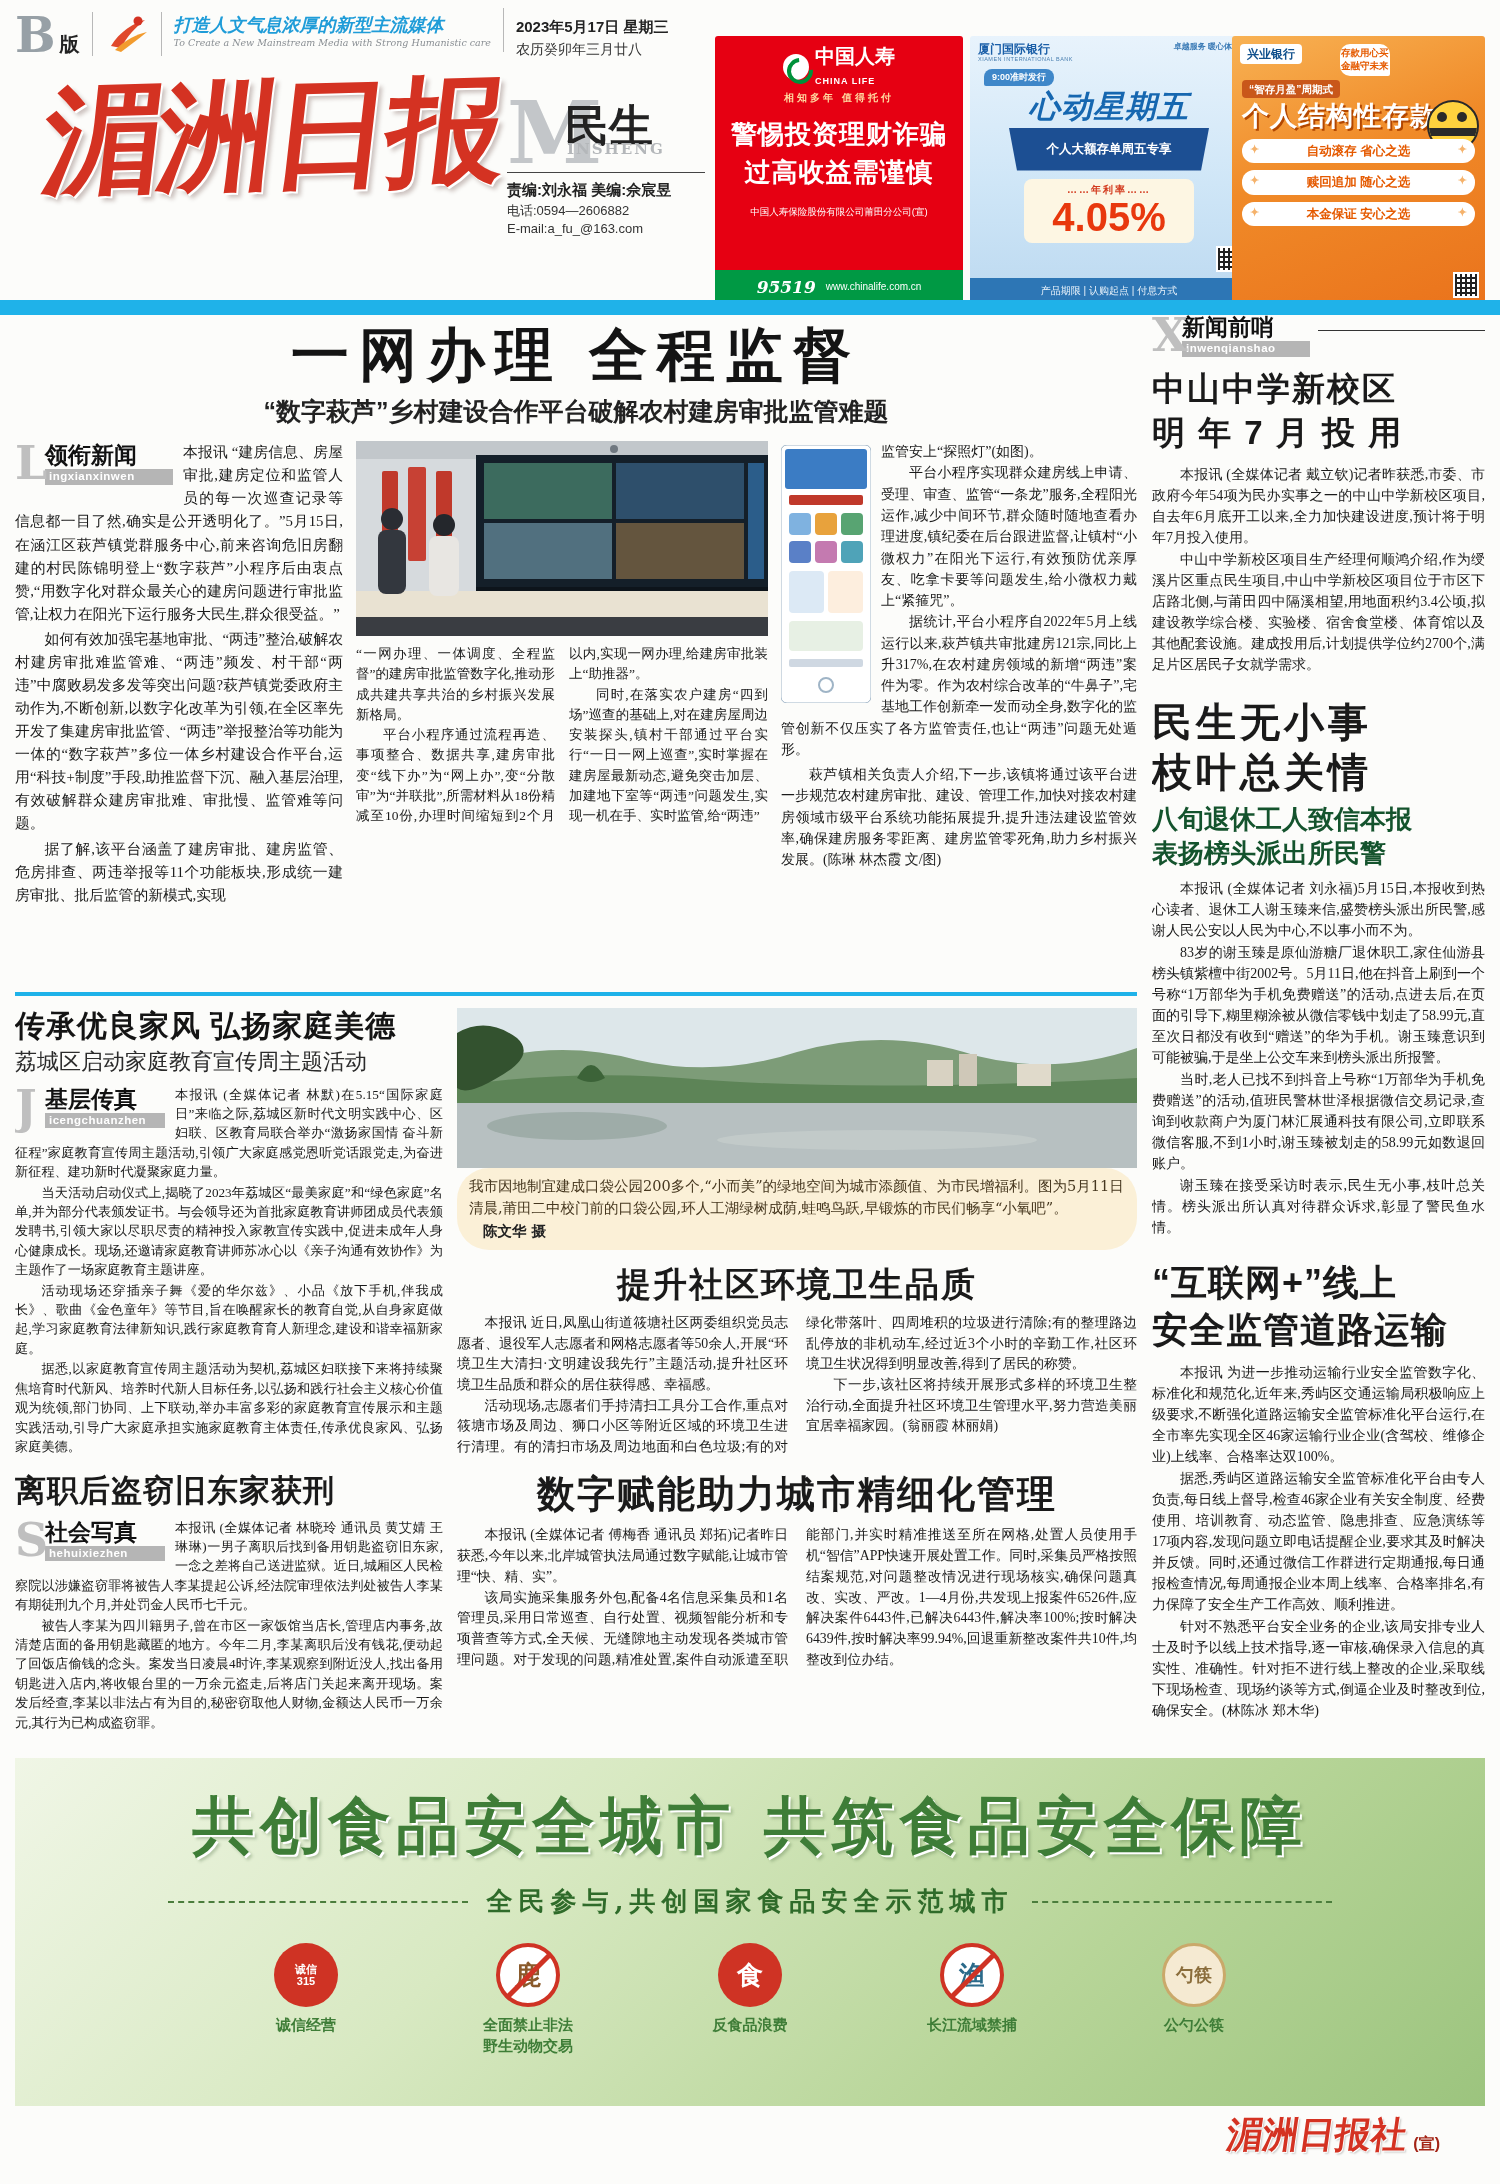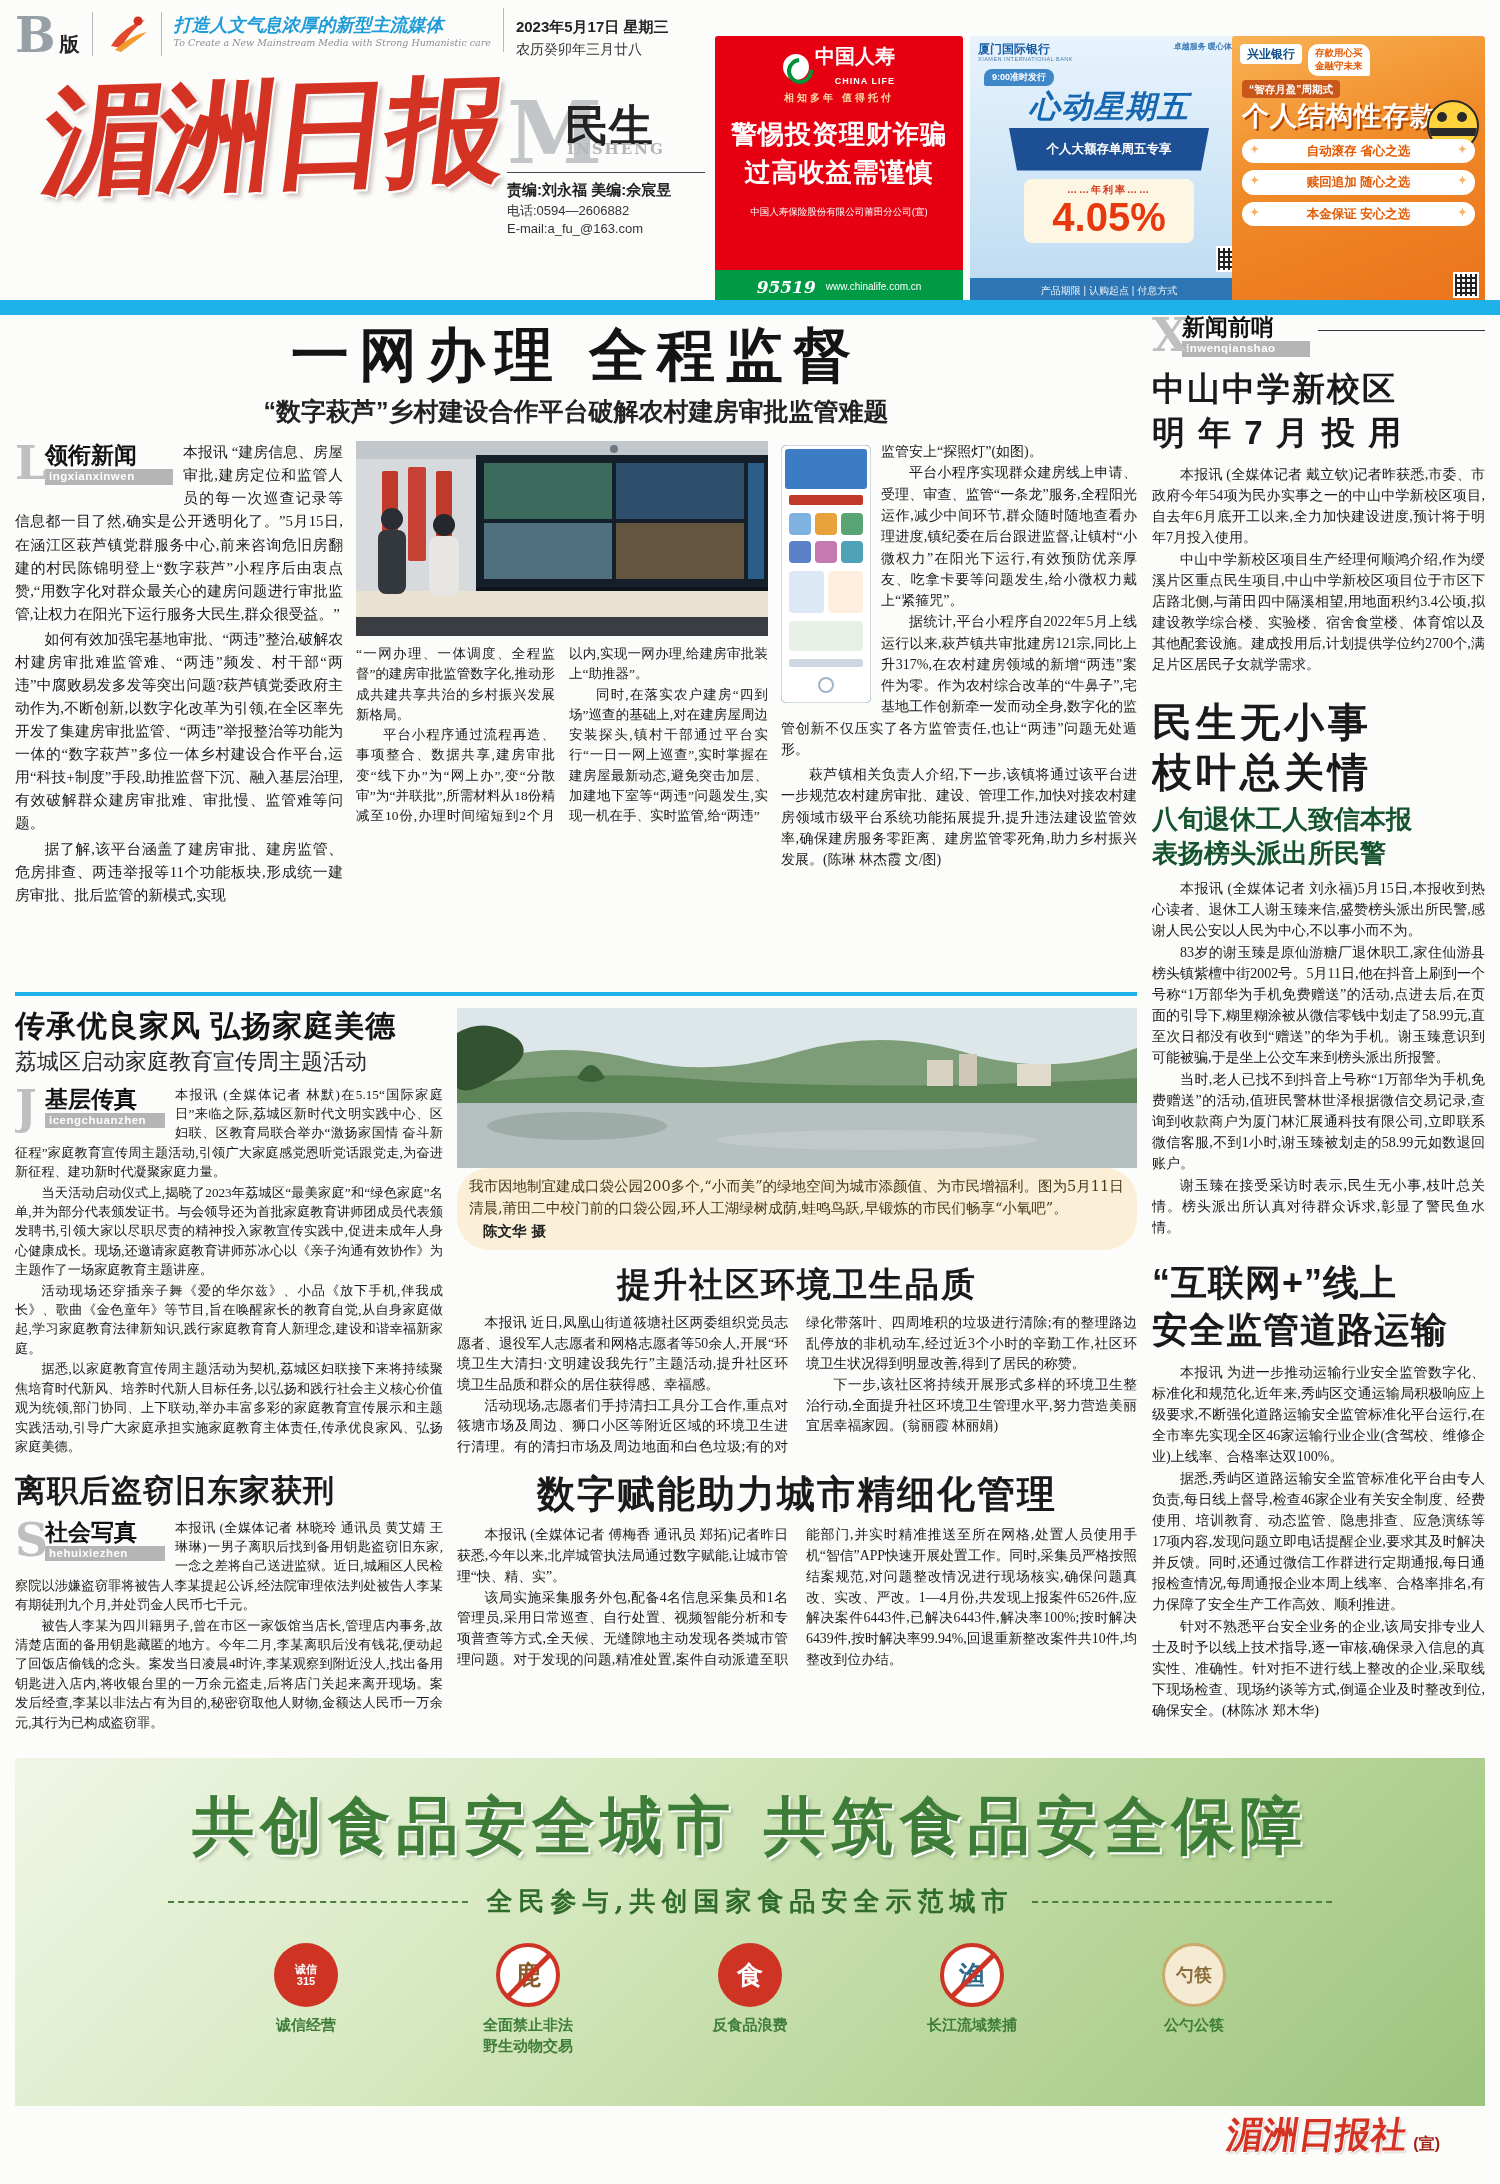--- a/index.html
+++ b/index.html
@@ -35,21 +35,21 @@
   .ms-ed{font:700 15px/1.5 "Liberation Sans",sans-serif;color:#222;}
   .ms-tel,.ms-mail{font:400 13px/1.45 "Liberation Sans",sans-serif;color:#333;}
 
   
   .ad{position:absolute;top:28px;height:268px;overflow:hidden;border-radius:3px;}
   .ad-cl{left:700px;width:248px;background:#e60012;color:#fff;text-align:center;}
   .cl-logo{margin:10px auto 2px;display:flex;justify-content:center;align-items:center;gap:6px;}
   .cl-ball{width:26px;height:26px;border-radius:50%;background:#fff;position:relative;}
   .cl-ball:after{content:"";position:absolute;left:4px;top:4px;width:18px;height:18px;border-radius:50%;
                  border:4px solid #00913a;border-top-color:transparent;transform:rotate(40deg);}
-  .cl-name{font:900 20px/1.05 "Liberation Sans",sans-serif;text-align:right;}
+  .cl-name{font:900 20px/1.05 "Liberation Sans",sans-serif;text-align:left;}
   .cl-name small{font:700 9px/1.2 "Liberation Sans",sans-serif;letter-spacing:1px;}
   .cl-tag{font:700 10px/1.6 "Liberation Sans",sans-serif;color:#ffd9a0;letter-spacing:3px;}
   .cl-main{font:900 26px/1.45 "Liberation Sans",sans-serif;margin-top:10px;letter-spacing:1px;}
   .cl-co{font:400 9.5px/1.8 "Liberation Sans",sans-serif;margin-top:12px;}
   .cl-strip{position:absolute;bottom:0;left:0;right:0;height:34px;background:#009944;
             display:flex;align-items:center;justify-content:center;gap:10px;}
   .cl-95519{font:italic 900 17px/1 "DejaVu Serif",serif;}
   .cl-url{font:400 10px/1 "Liberation Sans",sans-serif;}
   .ad-xib{left:955px;width:278px;background:linear-gradient(180deg,#e8f3fc 0%,#cfe6f7 55%,#bcd9f0 100%);color:#1b5fa8;}
   .xib-top{display:flex;justify-content:space-between;padding:6px 8px 0 8px;}
@@ -67,21 +67,21 @@
   .xib-rv{font:900 40px/1 "Liberation Sans",sans-serif;color:#e8380d;}
   .xib-foot{position:absolute;bottom:0;left:0;right:0;height:26px;background:#2d76b5;color:#eaf3fb;
             display:flex;align-items:center;justify-content:center;gap:14px;font:400 10px/1 "Liberation Sans",sans-serif;}
   .qr{position:absolute;right:6px;bottom:32px;width:26px;height:26px;background:#fff;
       background-image:linear-gradient(90deg,#222 2px,transparent 2px),linear-gradient(0deg,#222 2px,transparent 2px);
       background-size:5px 5px;border:2px solid #fff;}
   .ad-cib{left:1217px;width:253px;background:linear-gradient(160deg,#f8b254 0%,#f08a28 45%,#ea731c 100%);color:#fff;}
   .cib-top{display:flex;gap:6px;padding:8px 8px 0 8px;align-items:flex-start;}
   .cib-logo{background:#fff;color:#10508c;border-radius:4px;font:900 12px/1 "Liberation Sans",sans-serif;padding:4px 7px;white-space:nowrap;}
   .cib-bub{background:#fff;color:#e55a00;border-radius:10px 10px 2px 10px;font:700 9.5px/1.35 "Liberation Sans",sans-serif;
-           padding:3px 7px;white-space:pre-line;}
+           padding:3px 1px;white-space:pre-line;margin-left:32px;}
   .cib-badge{display:inline-block;margin:4px 0 0 10px;background:#c9571a;border-radius:4px;
              font:700 10.5px/1 "Liberation Sans",sans-serif;padding:4px 7px;}
   .cib-title{font:900 27px/1.1 "Liberation Sans",sans-serif;margin:4px 0 0 10px;letter-spacing:1px;
              text-shadow:2px 2px 0 #b34700;}
   .cib-pill{margin:7px 10px 0;background:#fff;border-radius:12px;color:#e55a00;
             font:700 12.5px/1 "Liberation Sans",sans-serif;text-align:center;padding:6px 0;position:relative;}
   .cib-pill:before,.cib-pill:after{content:"✦";position:absolute;top:5px;color:#f5b26b;font-size:11px;}
   .cib-pill:before{left:8px;} .cib-pill:after{right:8px;}
   .bee{position:absolute;right:6px;top:64px;width:52px;height:52px;background:#ffd23e;border-radius:50%;
        border:2px solid #2a2a2a;overflow:hidden;}

